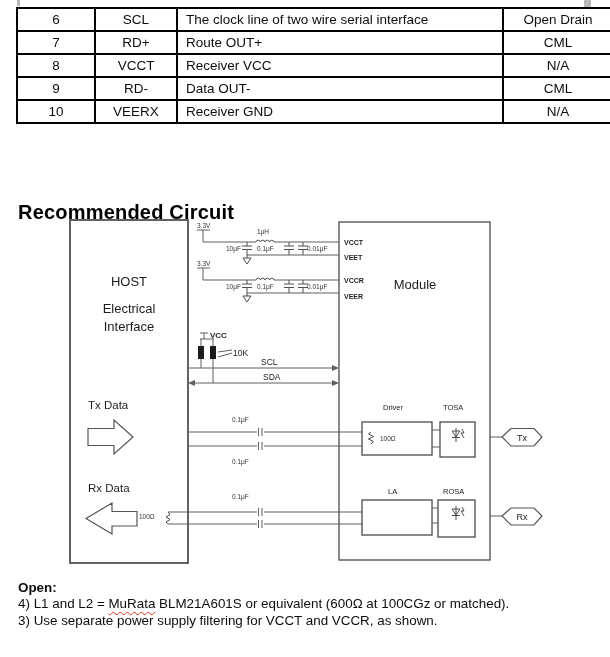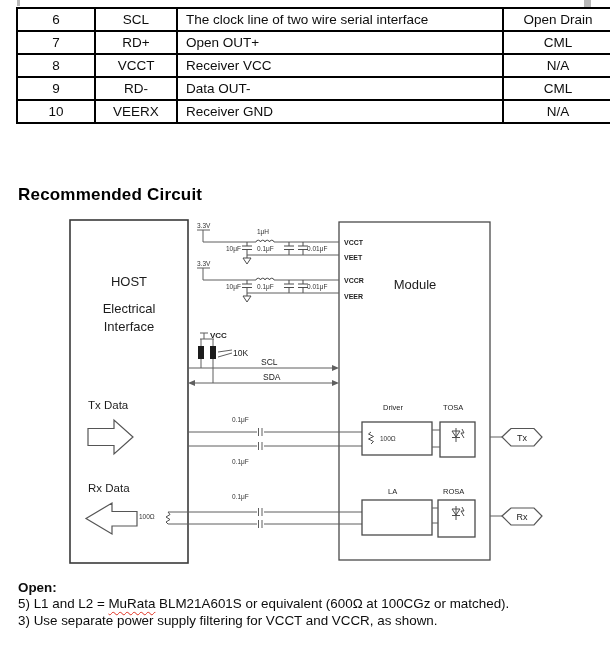--- a/index.html
+++ b/index.html
@@ -5,21 +5,21 @@
   html,body{margin:0;padding:0;background:#fff;}
   .page{position:relative;width:610px;height:657px;background:#ffffff;
         font-family:"Liberation Sans",sans-serif;color:#111;overflow:hidden;}
   
   .pin-table{position:absolute;left:16px;top:7px;width:574px;border-collapse:collapse;table-layout:fixed;}
   .pin-table td{border:2px solid #000;height:21px;font-size:13.5px;text-align:center;
                 padding:0 2px;white-space:nowrap;overflow:hidden;color:#0d0d0d;}
   .pin-table td.desc{text-align:left;padding-left:8px;}
   .col-pin{width:72px;}.col-name{width:76px;}.col-desc{width:314px;}.col-logic{width:104px;}
   
-  .heading{position:absolute;left:18px;top:185px;font-size:17px;font-weight:bold;
+  .heading{position:absolute;left:18px;top:201px;font-size:20px;font-weight:bold;
            letter-spacing:.2px;color:#000;text-align:right;}
   
   .circuit{position:absolute;left:0;top:0;width:610px;height:657px;}
   .wire{stroke:#5f5f5f;stroke-width:1;fill:none;}
   .box{stroke:#4a4a4a;stroke-width:1.3;fill:#fff;}
   .hostbox{stroke:#3a3a3a;stroke-width:1.6;fill:#fff;}
   .comp{stroke:#4d4d4d;stroke-width:1;fill:none;}
   .fillcomp{fill:#1c1c1c;stroke:none;}
   .arrowhead{fill:#5f5f5f;stroke:none;}
   .shape{stroke:#555;stroke-width:1.2;fill:#fff;}
@@ -56,21 +56,21 @@
     <tbody>
       <tr>
         <td class="col-pin">6</td>
         <td class="col-name">SCL</td>
         <td class="col-desc desc">The clock line of two wire serial interface</td>
         <td class="col-logic">Open Drain</td>
       </tr>
       <tr>
         <td>7</td>
         <td>RD+</td>
-        <td class="desc">Open OUT+</td>
+        <td class="desc">Route OUT+</td>
         <td>CML</td>
       </tr>
       <tr>
         <td>8</td>
         <td>VCCT</td>
         <td class="desc">Receiver VCC</td>
         <td>N/A</td>
       </tr>
       <tr>
         <td>9</td>
@@ -188,17 +188,17 @@
       <path class="wire" d="M432,508 H438 M432,523 H438"></path>
       <path class="comp" d="M456,506 V520 M452,509 L460,509 L456,515 Z M452,515.5 H460 M462,507 l2,4 h-3 l3,5"></path>
       <path class="wire" d="M490,516 H502"></path>
       <polygon class="shape" points="502,516 511,508 534,508 542,516 534,525 511,525"></polygon>
       <text class="t-tag" x="522" y="520" text-anchor="middle">Rx</text>
     </g>
   </svg>
 
   <div class="notes">
     <div class="title">Open:</div>
-    <div><span>5) L1 and L2 = </span><span class="sq">MuRata</span><span> BLM21A601S or equivalent (600Ω at 100CGz or matched).</span></div>
+    <div><span>4) L1 and L2 = </span><span class="sq">MuRata</span><span> BLM21A601S or equivalent (600Ω at 100CGz or matched).</span></div>
     <div>3) Use separate power supply filtering for VCCT and VCCR, as shown.</div>
   </div>
 
 </div>
 
 </body></html>

